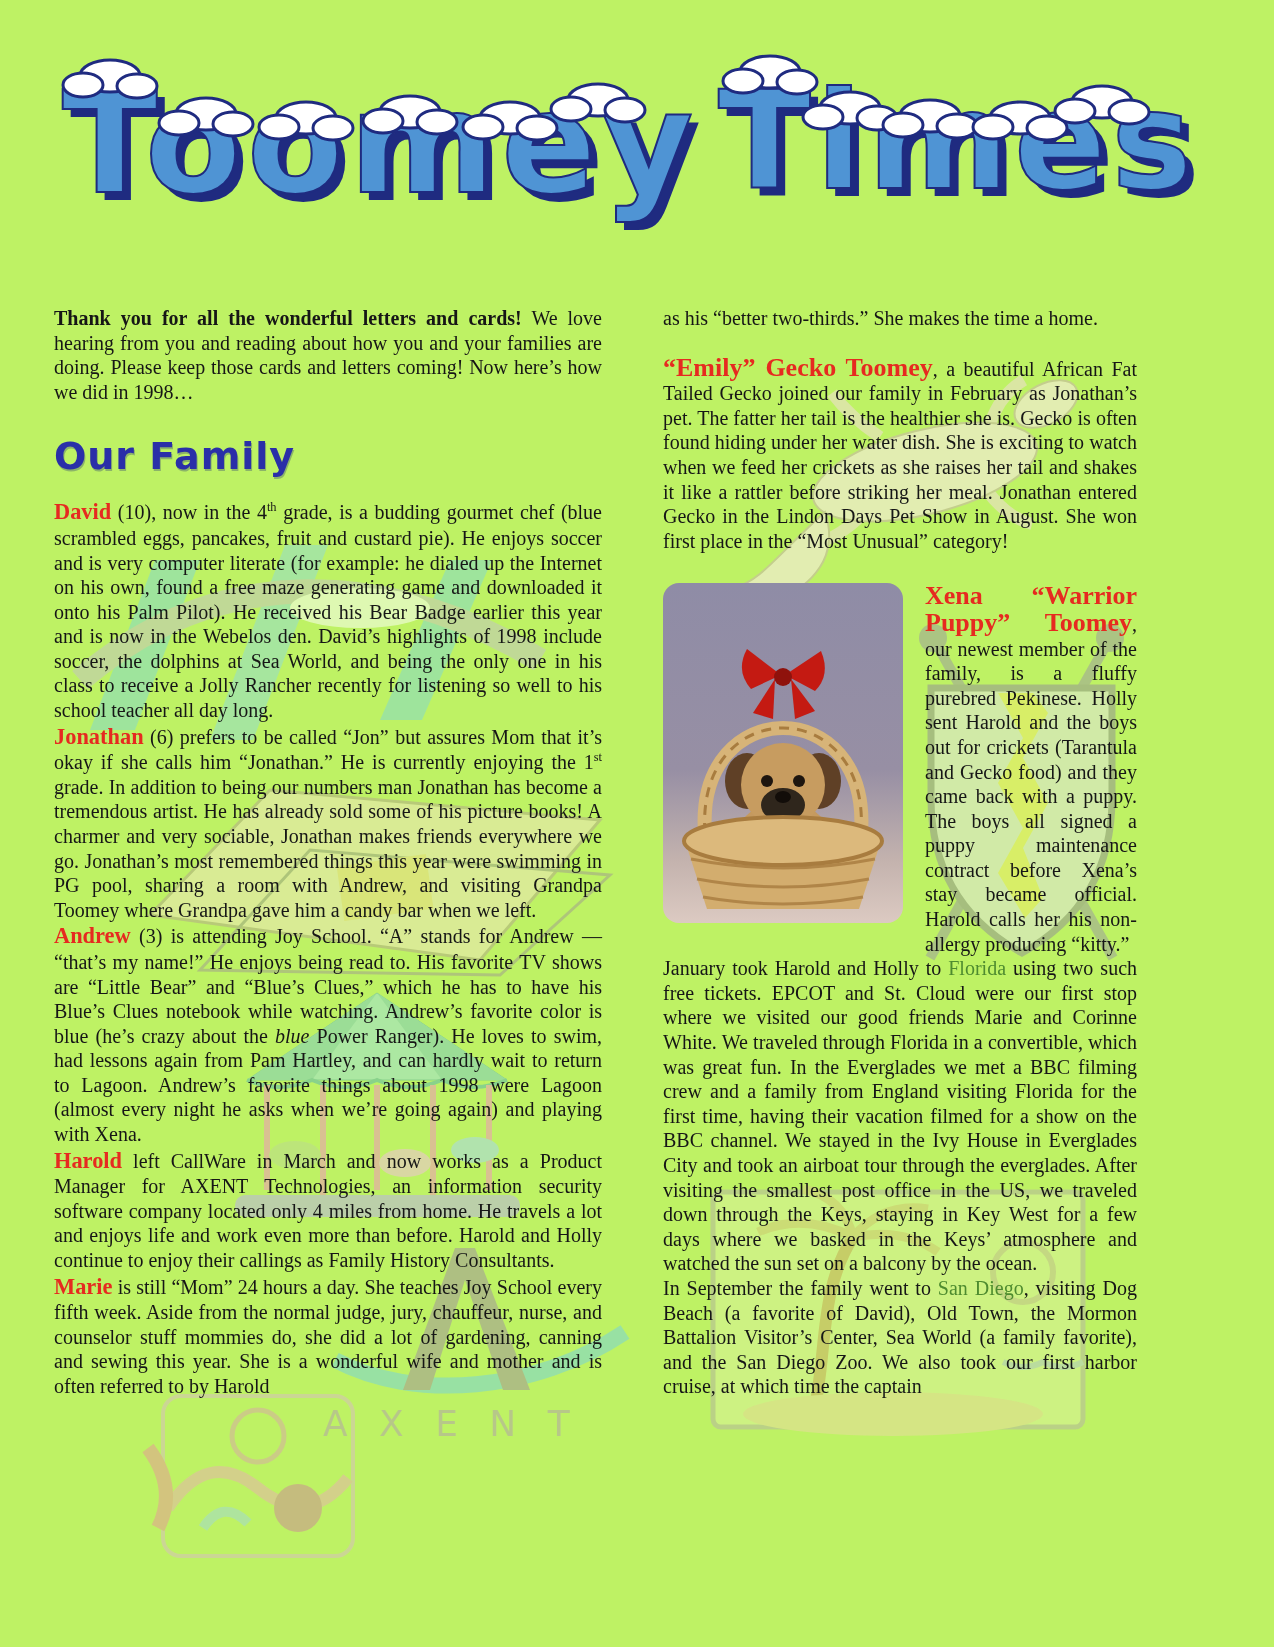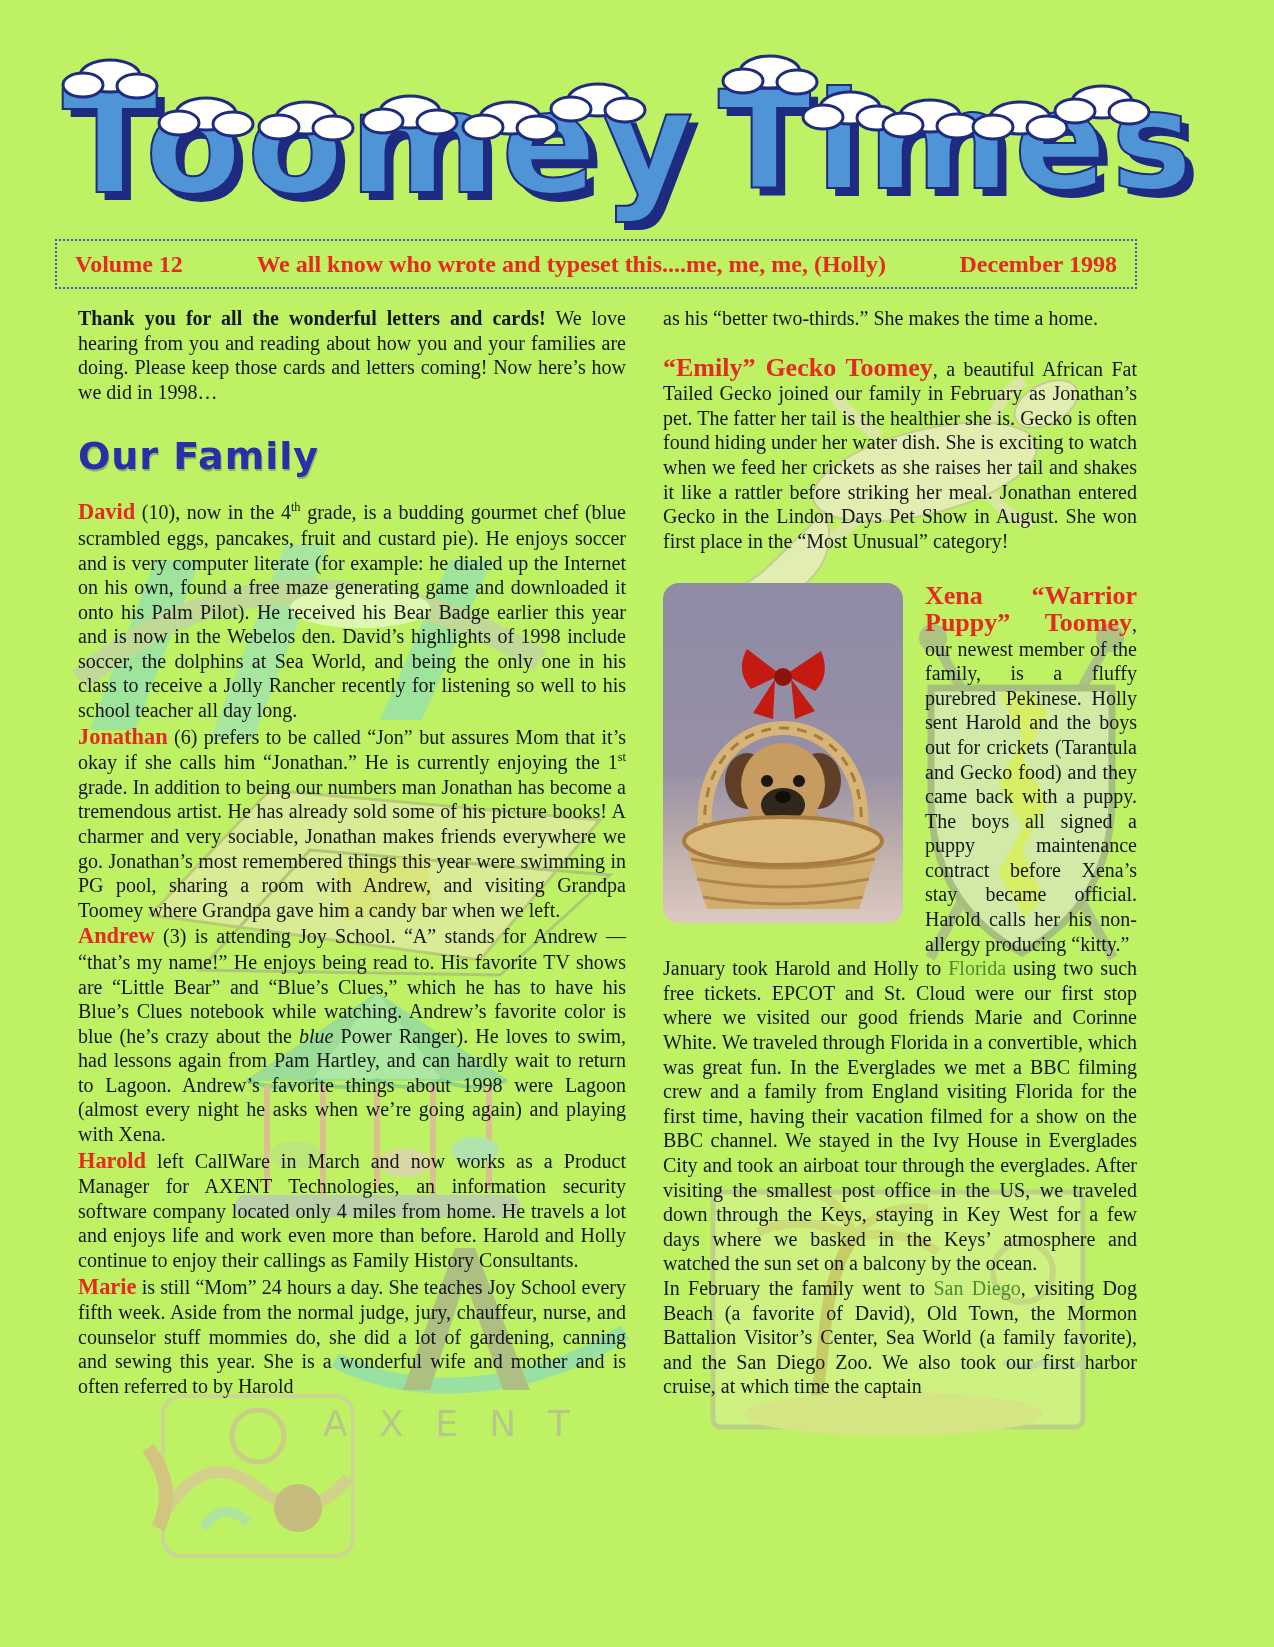--- a/index.html
+++ b/index.html
@@ -11,21 +11,21 @@
   }
   
   .masthead{position:absolute;left:58px;top:24px;width:1140px;height:210px;z-index:3;}
   
   .issue-bar{
     position:absolute;left:55px;top:239px;width:1082px;height:50px;box-sizing:border-box;
     border:2px dotted #4653cc;display:flex;align-items:center;justify-content:space-between;
     padding:0 18px;font-weight:bold;font-size:24px;color:#e62a20;z-index:3;background:transparent;
   }
   
-  .col-left {position:absolute;left:78px; top:306px;width:548px;z-index:2;}
+  .col-left {position:absolute;left:54px; top:306px;width:548px;z-index:2;}
   .col-right{position:absolute;left:663px;top:306px;width:474px;z-index:2;}
   p.body-par{font-size:20px;line-height:1.23;text-align:justify;margin:0;}
   .mt{margin-top:21px;}
   .mt-sm{margin-top:10px;}
   h2.section{
     font-family:"DejaVu Sans",sans-serif;font-weight:700;color:#2a2fa8;
     font-size:38px;letter-spacing:1px;margin:30px 0 20px 0;
     text-shadow:1px 2px 0 rgba(25,35,120,.30);
   }
   h2.section.escaping{margin:42px 0 18px 0;}
@@ -75,25 +75,20 @@
         <use href="#snowball" x="540" y="76"></use>
         <use href="#snowball" x="712" y="48"></use>
         <use href="#snowball" x="792" y="84"></use>
         <use href="#snowball" x="872" y="92"></use>
         <use href="#snowball" x="962" y="94"></use>
         <use href="#snowball" x="1044" y="78"></use>
       </g>
     </svg>
   </div>
 
-  <div class="issue-bar">
-    <span>Volume 12</span>
-    <span>We all know who wrote and typeset this....me, me, me, (Holly)</span>
-    <span>December 1998</span>
-  </div>
 
   <div class="wm" style="left:60px;top:490px;width:500px;height:280px;opacity:.5;">
     <svg viewBox="0 0 500 280">
       <polygon points="30,240 95,70 140,70 75,240" fill="#7fd8d4"></polygon>
       <polygon points="150,250 225,55 268,55 193,250" fill="#8fdcd8"></polygon>
       <polygon points="320,230 390,70 432,70 362,230" fill="#7fd8d4"></polygon>
       <path d="M20,190 C160,70 330,80 480,170" stroke="#c2c2c8" stroke-width="24" fill="none"></path>
       <ellipse cx="300" cy="118" rx="70" ry="20" fill="#ffffff"></ellipse>
     </svg>
   </div>
@@ -248,16 +243,16 @@
           </g>
           <ellipse cx="120" cy="258" rx="99" ry="24" fill="#dcb97c" stroke="#a87c3f" stroke-width="4"></ellipse>
         </svg>
       </div>
       <div class="xena-text">
         <p class="body-par"><span class="seg-nl">Xena “Warrior Puppy” Toomey</span><span>, our newest member of the family, is a fluffy purebred Pekinese.  Holly sent Harold and the boys out for crickets (Tarantula and Gecko food) and they came back with a puppy.  The boys all signed a puppy maintenance contract before Xena’s stay became official.  Harold calls her his non-allergy producing “kitty.”</span></p>
       </div>
     </div>
 
     <p class="body-par mt"><span>January took Harold and Holly to </span><span class="seg-g">Florida</span><span> using two such free tickets.  EPCOT and St. Cloud were our first stop where we visited our good friends Marie and Corinne White.  We traveled through Florida in a convertible, which was great fun.  In the Everglades we met a BBC filming crew and a family from England visiting Florida for the first time, having their vacation filmed for a show on the BBC channel.  We stayed in the Ivy House in Everglades City and took an airboat tour through the everglades.  After visiting the smallest post office in the US, we traveled down through the Keys, staying in Key West for a few days where we basked in the Keys’ atmosphere and watched the sun set on a balcony by the ocean.</span></p>
-    <p class="body-par mt"><span>In February the family went to </span><span class="seg-g">San Diego</span><span>, visiting Dog Beach (a favorite of David), Old Town, the Mormon Battalion Visitor’s Center, Sea World (a family favorite), and the San Diego Zoo.  We also took our first harbor cruise, at which time the captain</span></p>
+    <p class="body-par mt"><span>In September the family went to </span><span class="seg-g">San Diego</span><span>, visiting Dog Beach (a favorite of David), Old Town, the Mormon Battalion Visitor’s Center, Sea World (a family favorite), and the San Diego Zoo.  We also took our first harbor cruise, at which time the captain</span></p>
   </div>
 
 </div>
 
 </body></html>

